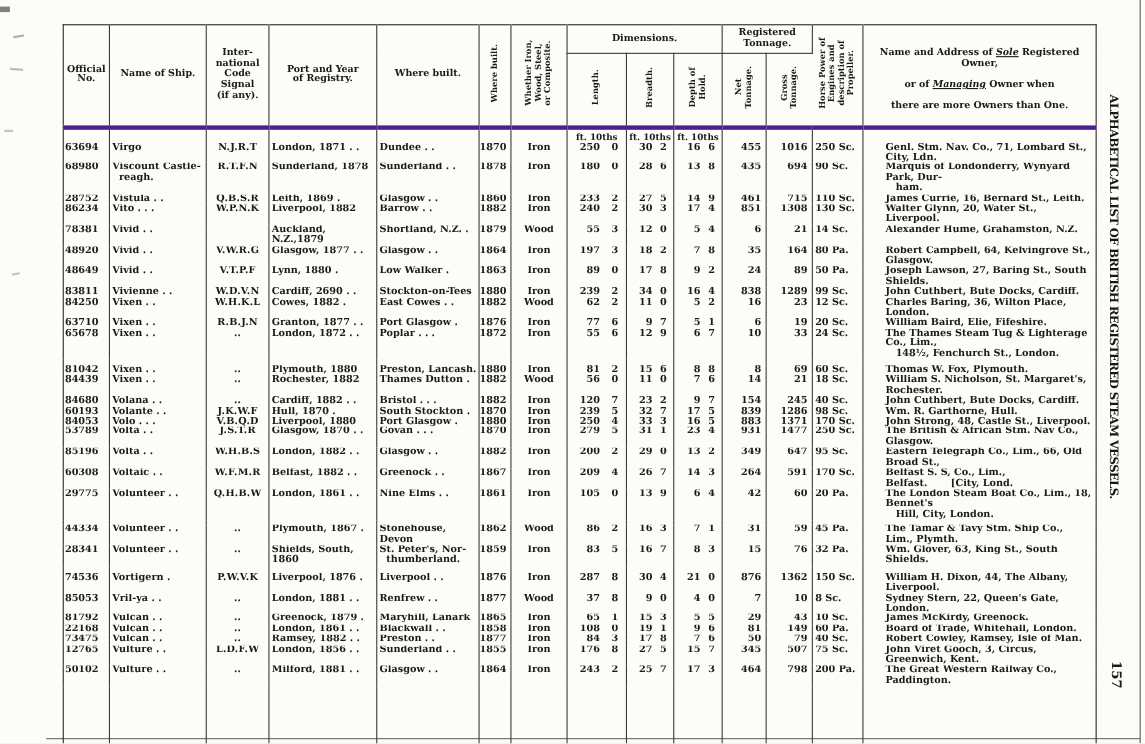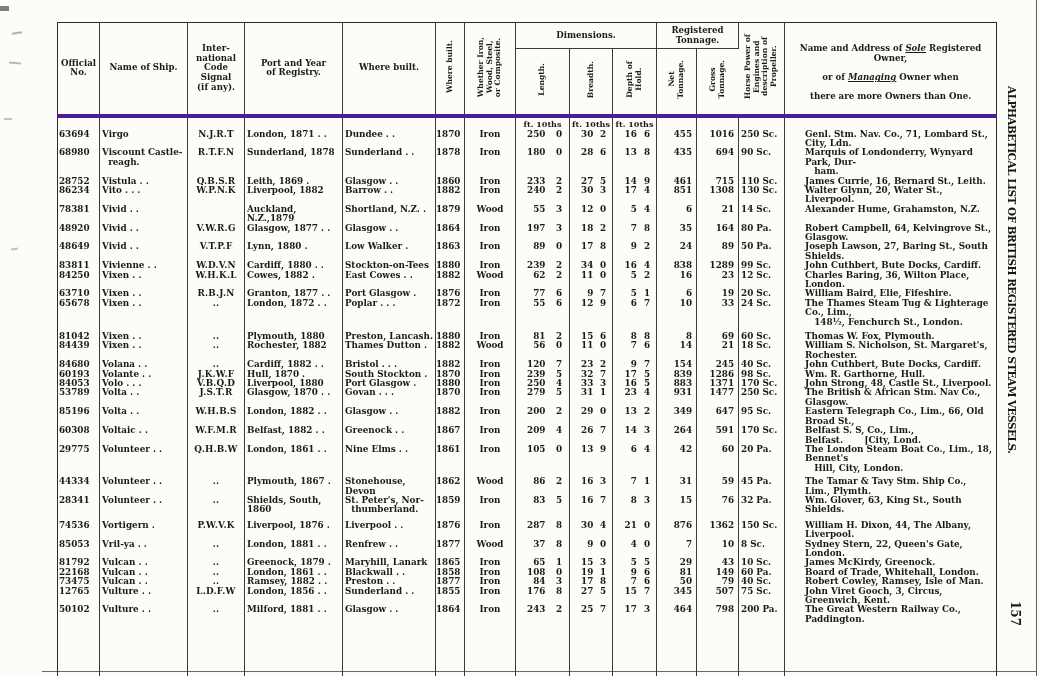--- a/index.html
+++ b/index.html
@@ -257,21 +257,21 @@
           <td class="c9"><span class="d1">9</span><span class="d2">2</span></td>
           <td class="c10">24</td>
           <td class="c11">89</td>
           <td class="c12">50 Pa.</td>
           <td class="c13">Joseph Lawson, 27, Baring St., South Shields.</td>
         </tr>
         <tr>
           <td class="c0">83811</td>
           <td class="c1">Vivienne .  .</td>
           <td class="c2">W.D.V.N</td>
-          <td class="c3">Cardiff, 1880 .  .</td>
+          <td class="c3">Cardiff, 2690 .  .</td>
           <td class="c4">Stockton-on-Tees</td>
           <td class="c5">1880</td>
           <td class="c6">Iron</td>
           <td class="c7"><span class="d1">239</span><span class="d2">2</span></td>
           <td class="c8"><span class="d1">34</span><span class="d2">0</span></td>
           <td class="c9"><span class="d1">16</span><span class="d2">4</span></td>
           <td class="c10">838</td>
           <td class="c11">1289</td>
           <td class="c12">99 Sc.</td>
           <td class="c13">John Cuthbert, Bute Docks, Cardiff.</td>

